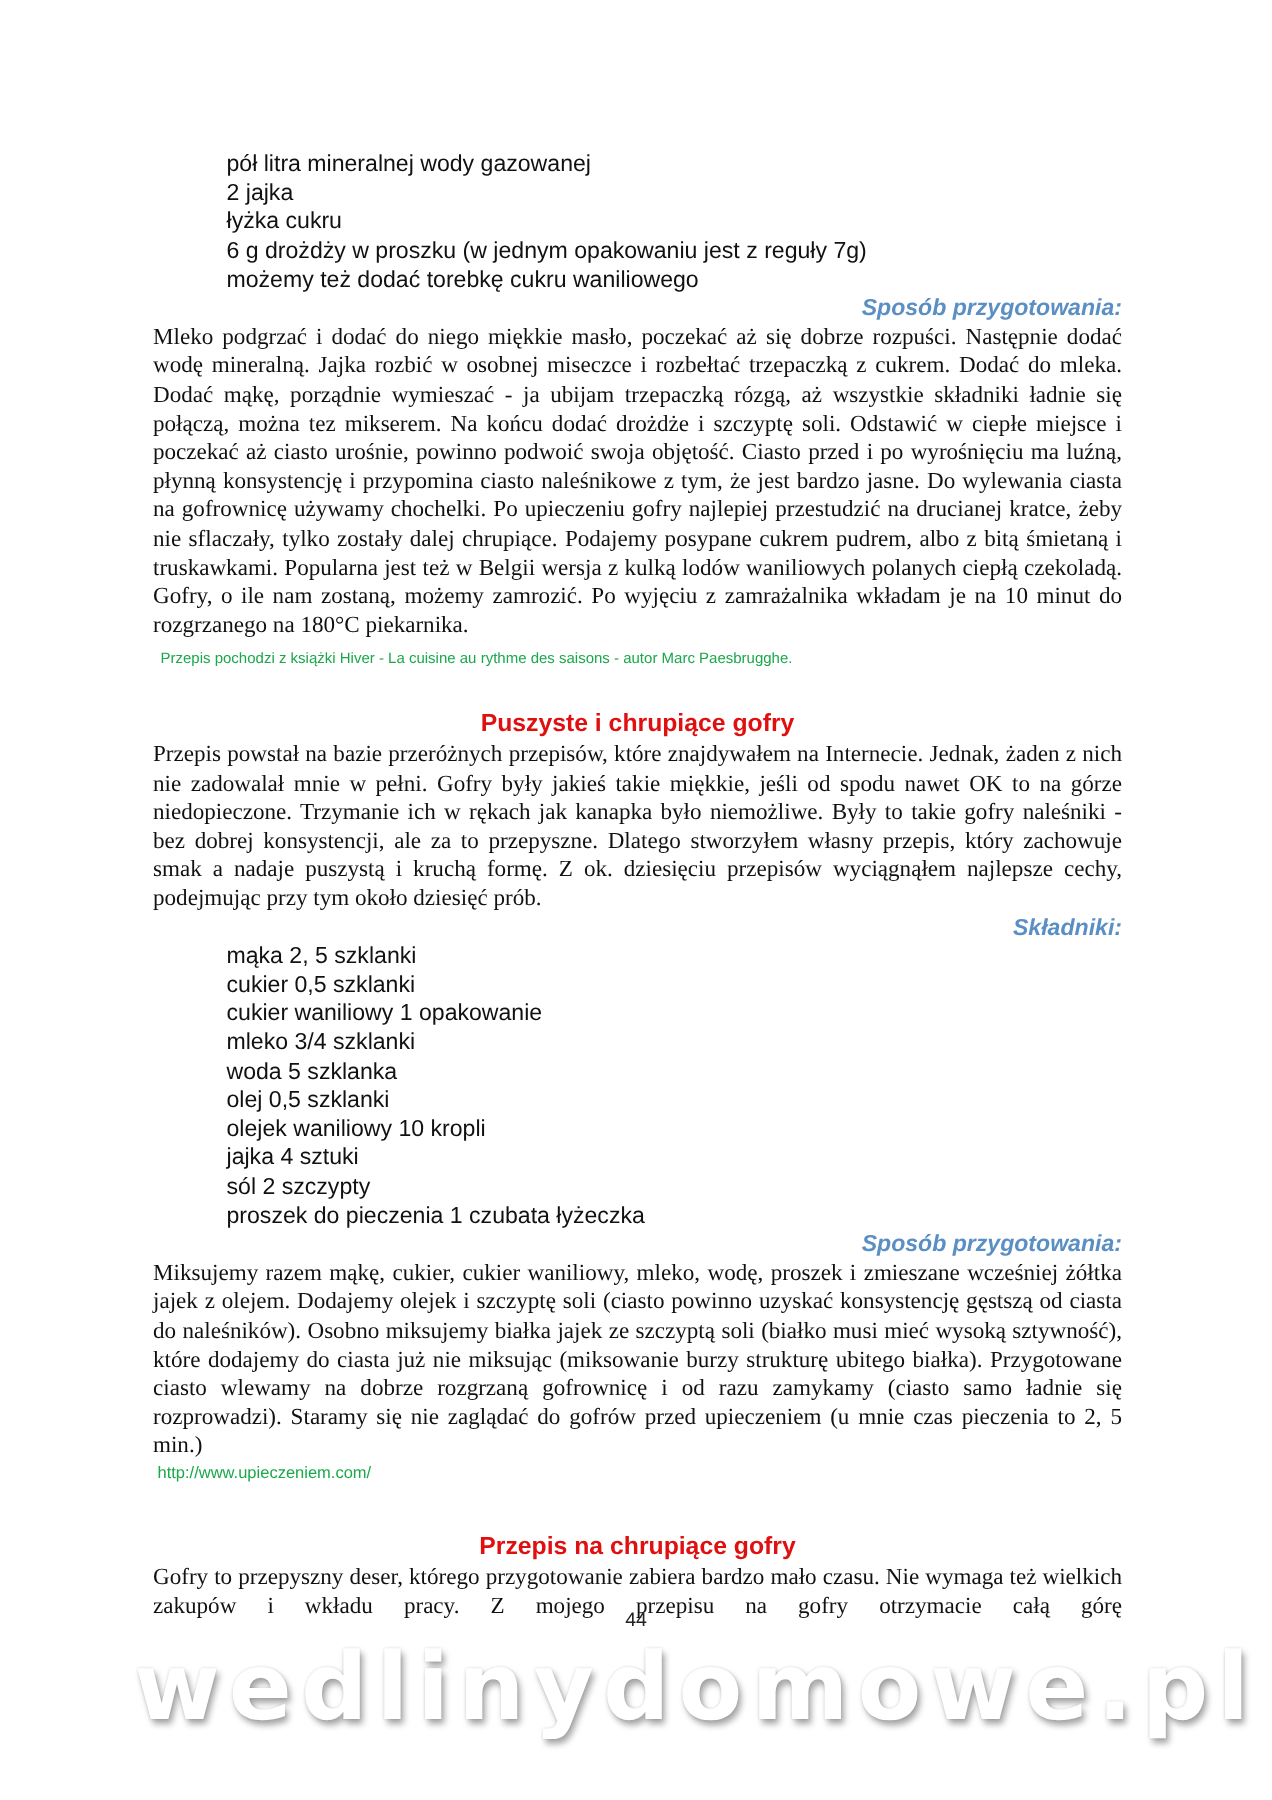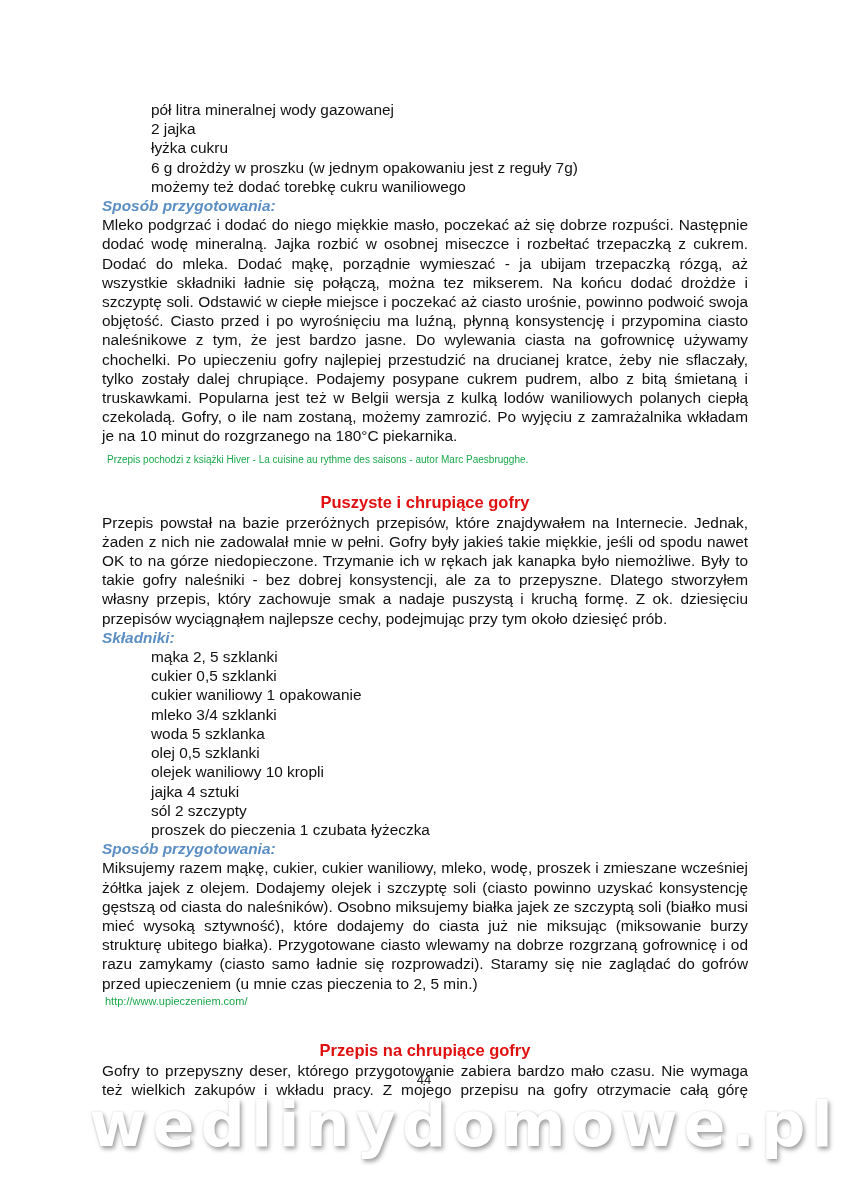--- a/index.html
+++ b/index.html
@@ -8,23 +8,23 @@
       font-family: "Liberation Sans", sans-serif; color: #111111;
     }
     .page {
       position: absolute; left: 102px; top: 100px; width: 646px;
       font-size: 15.4px; line-height: 19.2px;
     }
     .ingredients { list-style: none; margin: 0; padding: 0 0 0 49px; }
     .ingredients li { margin: 0; padding: 0; }
     .subhead {
       color: #5b8fc4; font-weight: bold; font-style: italic;
-      font-size: 15.4px; line-height: 19.2px;
+      font-size: 15.4px; line-height: 19.2px; text-align: right;
     }
-    p.body { margin: 0; text-align: justify; }
+    p.body { margin: 0; text-align: justify; font-family: Liberation Serif, serif; }
     .source { color: #1aa84a; font-size: 10px; line-height: 17px; margin: 5px; }
     .link { color: #1aa84a; font-size: 11px; line-height: 16px; margin: 0 0 0 3px; text-decoration: none; display: block; }
     .title {
       color: #e01010; font-weight: bold; text-align: center;
       font-size: 16.5px; line-height: 21px; margin: 0;
     }
     .spacer-a { height: 19px; }
     .spacer-b { height: 31px; }
     .watermark {
       position: absolute; left: 0; width: 848px; top: 1088px; text-align: center;

